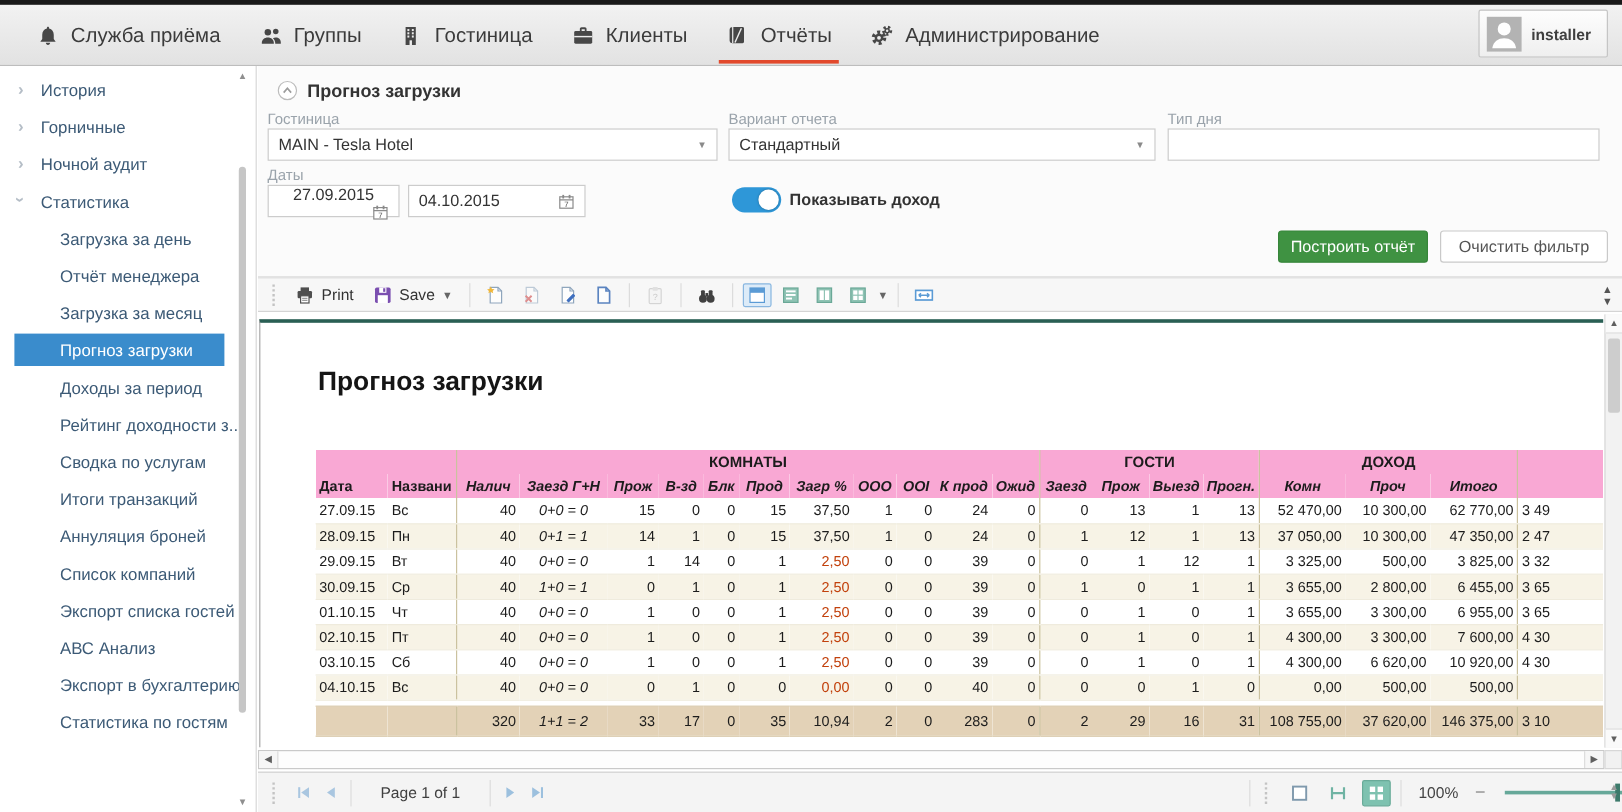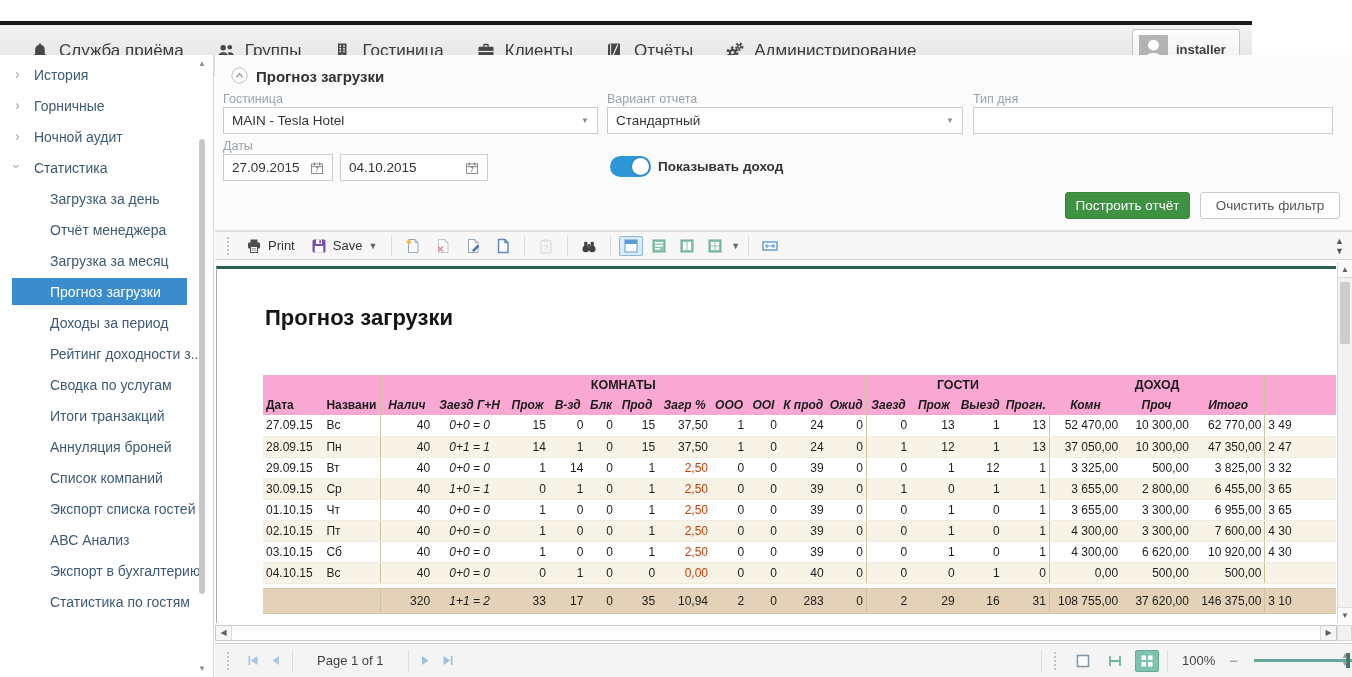--- a/index.html
+++ b/index.html
@@ -4,22 +4,22 @@
 <style>
   * { box-sizing: border-box; }
   html,body { margin:0; padding:0; }
   body {
     width:1352px; height:677px; position:relative; overflow:hidden;
     font-family:"Liberation Sans", sans-serif; background:#ffffff; color:#333;
   }
   svg { display:block; }
 
   
-  .topbar { position:absolute; left:0; top:0; width:1252px; height:55px;
-    background:linear-gradient(#f3f3f3,#e2e2e2); border-bottom:1px solid #bdbdbd;margin-top:21px; }
+  .topbar { position:absolute; left:0; top:0; width:1352px; height:55px;
+    background:linear-gradient(#f3f3f3,#e2e2e2); border-bottom:1px solid #bdbdbd; }
   .topstrip { position:absolute; left:0; top:0; width:100%; height:4px; background:#191919; }
   .nav { position:absolute; left:14px; top:4px; height:51px; display:flex; align-items:center; }
   .nav-item { display:flex; align-items:center; gap:9px; padding:0 16px; height:51px;
     position:relative; cursor:pointer; color:#3b3b3b; font-size:17px; white-space:nowrap; }
   .nav-item.active::after { content:""; position:absolute; left:10px; right:10px; bottom:2px;
     height:3px; background:#e2492c; }
   .nav-ico svg { fill:#474747; }
   .userbox { position:absolute; right:12px; top:8px; width:108px; height:40px;
     background:linear-gradient(#fdfdfd,#efefef); border:1px solid #c5c5c5; border-radius:2px;
     display:flex; align-items:center; gap:8px; padding:0 6px; cursor:pointer; }
@@ -308,21 +308,21 @@
   <span class="flabel" style="left:392px; top:37px;">Вариант отчета</span>
   <div class="fselect" style="left:392px; top:52px; width:356px;">
     <span>Стандартный</span>
     <span class="caret">▼</span>
   </div>
 
   <span class="flabel" style="left:758px; top:37px;">Тип дня</span>
   <input class="finput" style="left: 758px; top: 52px; width: 360px;" value="">
 
   <span class="flabel" style="left:8px; top:84px;">Даты</span>
-  <div class="fdate" style="left:8px; top:99px; width:110px;">
+  <div class="fdate" style="left:8px; top:99px; width:110px;flex-direction:column;">
     <span>27.09.2015</span>
     <span class="cal">
         <svg width="14" height="14" viewBox="0 0 14 14">
           <rect x="1.5" y="3" width="11" height="9.5" fill="#fff" stroke="#8a8a8a"></rect>
           <line x1="1.5" y1="5.6" x2="12.5" y2="5.6" stroke="#8a8a8a"></line>
           <rect x="3.6" y="1.4" width="1.5" height="3" fill="#8a8a8a"></rect>
           <rect x="8.9" y="1.4" width="1.5" height="3" fill="#8a8a8a"></rect>
           <text x="7" y="11.4" text-anchor="middle" font-size="6.5" fill="#555">7</text>
         </svg>
       </span>

